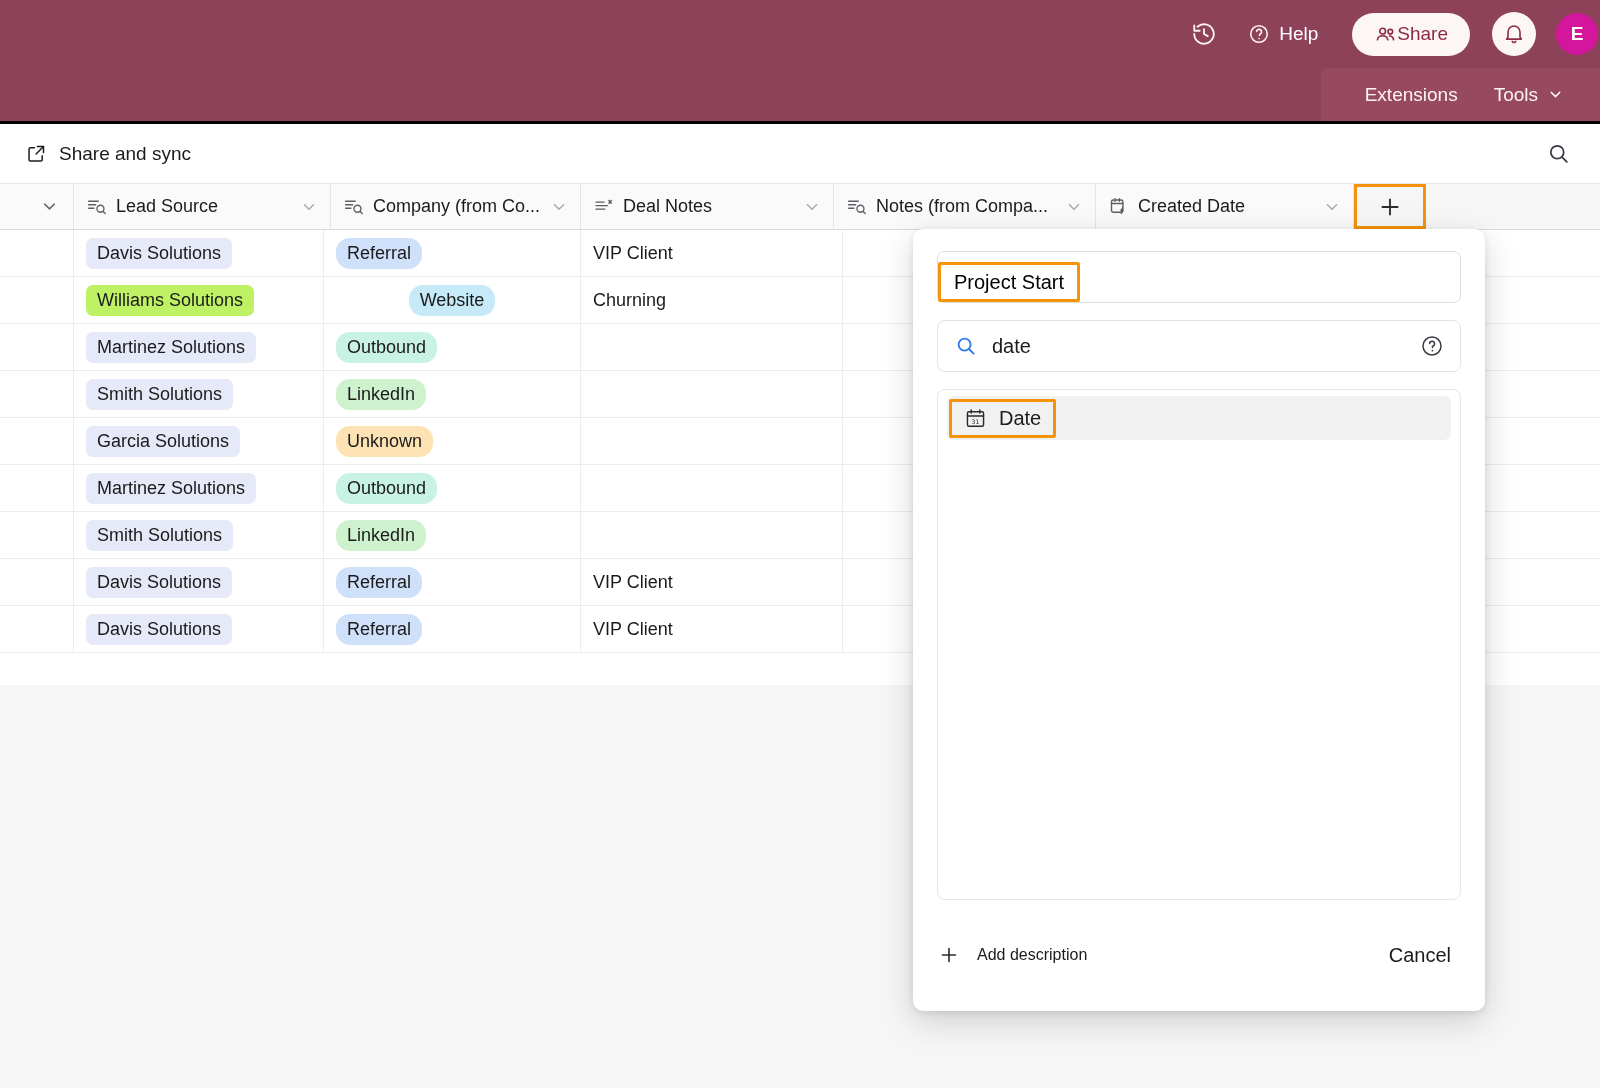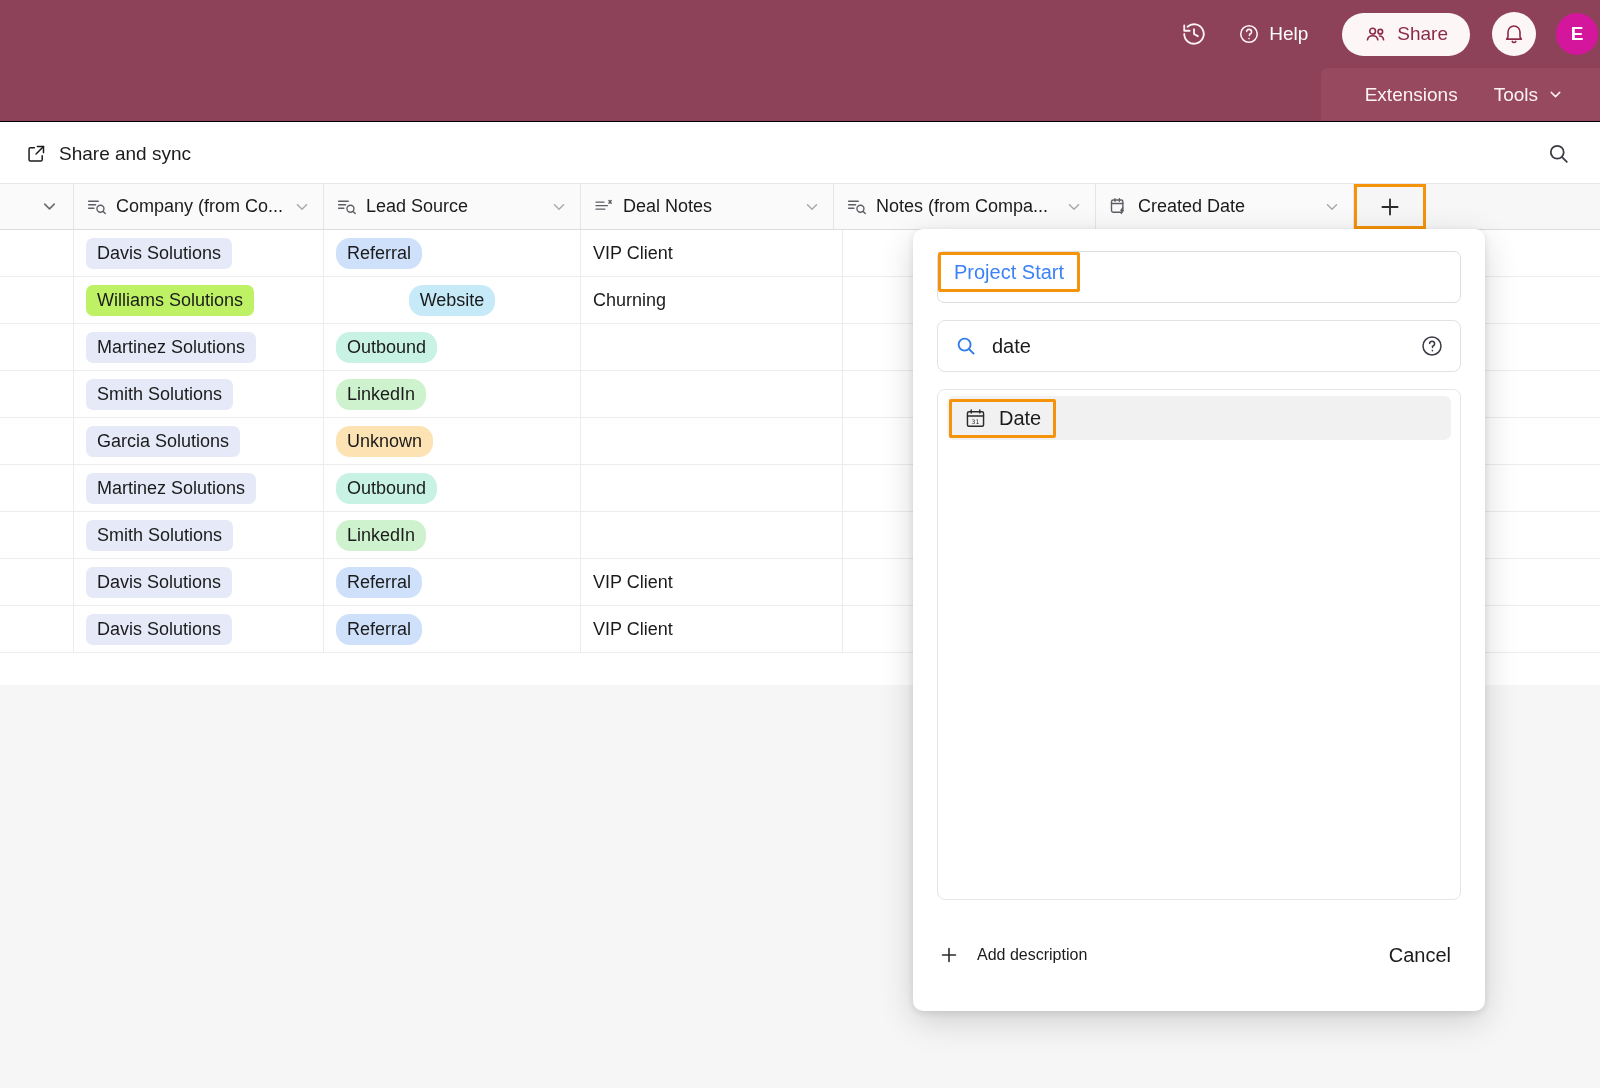--- a/index.html
+++ b/index.html
@@ -21,40 +21,40 @@
   .icon-btn{
     width:44px;height:44px;border-radius:50%;
     display:flex;align-items:center;justify-content:center;
     cursor:pointer;
   }
   .help-btn{
     display:flex;align-items:center;gap:9px;color:#fff;font-size:19px;
     padding:6px 12px;border-radius:22px;cursor:pointer;margin-left:10px;
   }
   .share-btn{
-    display:flex;align-items:center;gap:10px;
+    display:flex;align-items:center;
     background:#fdf6f7;color:#8e2a49;font-size:19px;font-weight:500;
     padding:10px 22px;border-radius:24px;margin-left:22px;cursor:pointer;
   }
   .bell-btn{
     width:44px;height:44px;border-radius:50%;background:#fdf6f7;
     display:flex;align-items:center;justify-content:center;
     margin-left:22px;cursor:pointer;
   }
   .avatar{
     width:42px;height:42px;border-radius:50%;background:#d4169c;
     color:#fff;font-size:19px;font-weight:600;
     display:flex;align-items:center;justify-content:center;
     margin-left:18px;cursor:pointer;border:2px solid #8e4259;
   }
 
   
   .subbar{
     position:absolute;left:0;top:68px;width:1600px;height:53px;
-    background:#8e4259;border-bottom:1px solid #000000;
+    background:#8e4259;border-bottom:7px solid #000000;
   }
   .subbar-panel{
     position:absolute;right:0;top:0;height:53px;
     background:#96495f;
     display:flex;align-items:center;gap:0px;
     padding:0 18px 0 26px;
     border-top-left-radius:7px;
   }
   .sb-item{
     color:#fdf3f5;font-size:19px;padding:0 18px;cursor:pointer;
@@ -124,22 +124,22 @@
 
   
   .popup{
     position:absolute;left:913px;top:229px;width:572px;height:782px;
     background:#fff;border-radius:10px;
     box-shadow:0 2px 7px rgba(0,0,0,.10),0 10px 34px rgba(0,0,0,.16);
     z-index:40;box-sizing:border-box;padding:22px 24px 0 24px;
   }
   .name-field{
     position:relative;height:52px;border:1px solid #dedede;border-radius:7px;
-    display:flex;align-items:flex-start;padding:0 14px;box-sizing:border-box;
-    font-size:20px;color:#3b82f6;cursor:text;background:#fff;
+    display:flex;align-items:flex-end;padding:0 14px;box-sizing:border-box;
+    font-size:20px;color:#000000;cursor:text;background:#fff;
   }
   .name-hl{
     display:inline-block;border:3px solid #f5930a;
     padding:7px 13px;margin-left:-14px;border-radius:2px;
     line-height:1;background:#fff;
   }
   .search-field{
     margin-top:17px;height:52px;border:1px solid #e2e2e2;border-radius:8px;
     display:flex;align-items:center;padding:0 16px;box-sizing:border-box;
     gap:14px;background:#fff;cursor:text;
@@ -250,39 +250,39 @@
 
   <div class="grid">
 
     <div class="grid-header">
       <div class="hcell rowctl" style="width:74px">
         <svg width="19" height="19" viewBox="0 0 24 24" fill="none" stroke="#6b6b72" stroke-width="2" stroke-linecap="round" stroke-linejoin="round">
           <polyline points="6 9 12 15 18 9"></polyline>
         </svg>
       </div>
 
+      <div class="hcell" style="width:257px">
+        <svg width="21" height="21" viewBox="0 0 24 24" fill="none" stroke="#5e5e66" stroke-width="1.6" stroke-linecap="round">
+          <path d="M3 6h11M3 10h8M3 14h6"></path>
+            <circle cx="16.5" cy="14.5" r="4"></circle>
+            <path d="M19.6 17.6L22 20"></path>
+        </svg>
+        <span class="hlabel">Lead Source</span>
+        <svg class="chev" width="18" height="18" viewBox="0 0 24 24" fill="none" stroke="#6b6b72" stroke-width="2" stroke-linecap="round" stroke-linejoin="round">
+          <polyline points="6 9 12 15 18 9"></polyline>
+        </svg>
+      </div>
+
       <div class="hcell" style="width:250px">
         <svg width="21" height="21" viewBox="0 0 24 24" fill="none" stroke="#5e5e66" stroke-width="1.6" stroke-linecap="round">
           <path d="M3 6h11M3 10h8M3 14h6"></path>
             <circle cx="16.5" cy="14.5" r="4"></circle>
             <path d="M19.6 17.6L22 20"></path>
         </svg>
         <span class="hlabel">Company (from Co...</span>
-        <svg class="chev" width="18" height="18" viewBox="0 0 24 24" fill="none" stroke="#6b6b72" stroke-width="2" stroke-linecap="round" stroke-linejoin="round">
-          <polyline points="6 9 12 15 18 9"></polyline>
-        </svg>
-      </div>
-
-      <div class="hcell" style="width:257px">
-        <svg width="21" height="21" viewBox="0 0 24 24" fill="none" stroke="#5e5e66" stroke-width="1.6" stroke-linecap="round">
-          <path d="M3 6h11M3 10h8M3 14h6"></path>
-            <circle cx="16.5" cy="14.5" r="4"></circle>
-            <path d="M19.6 17.6L22 20"></path>
-        </svg>
-        <span class="hlabel">Lead Source</span>
         <svg class="chev" width="18" height="18" viewBox="0 0 24 24" fill="none" stroke="#6b6b72" stroke-width="2" stroke-linecap="round" stroke-linejoin="round">
           <polyline points="6 9 12 15 18 9"></polyline>
         </svg>
       </div>
 
       <div class="hcell" style="width:253px">
         <svg width="21" height="21" viewBox="0 0 24 24" fill="none" stroke="#5e5e66" stroke-width="1.6" stroke-linecap="round">
           <path d="M3.5 7h9M3.5 11h13M3.5 15h10"></path>
             <path d="M18.2 5.2l2.6 3M18.2 8.2l2.6-3"></path>
         </svg>

